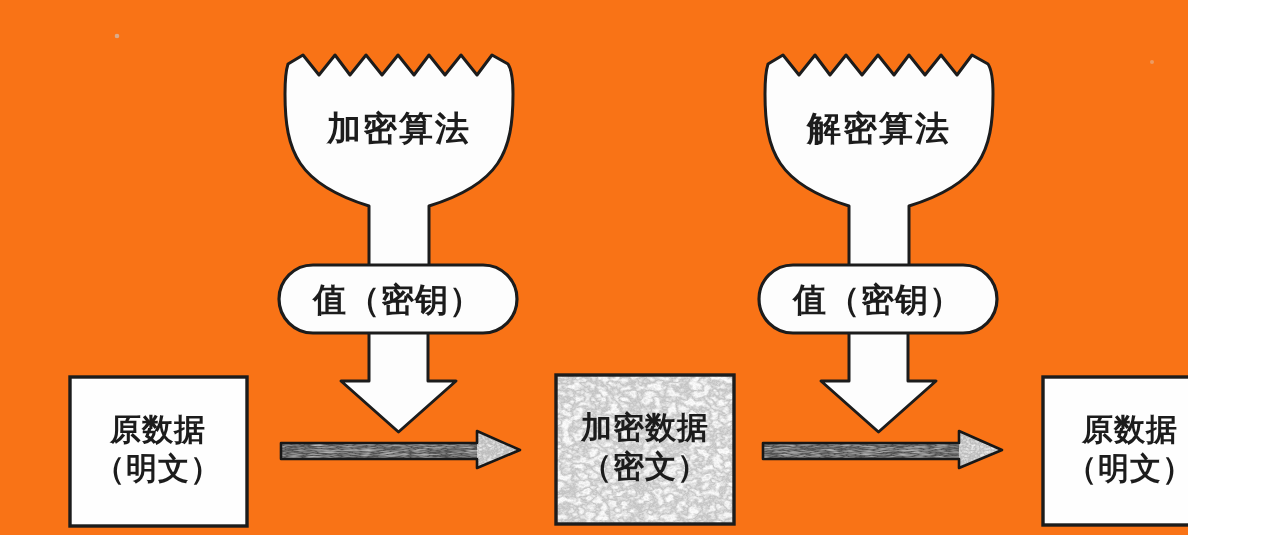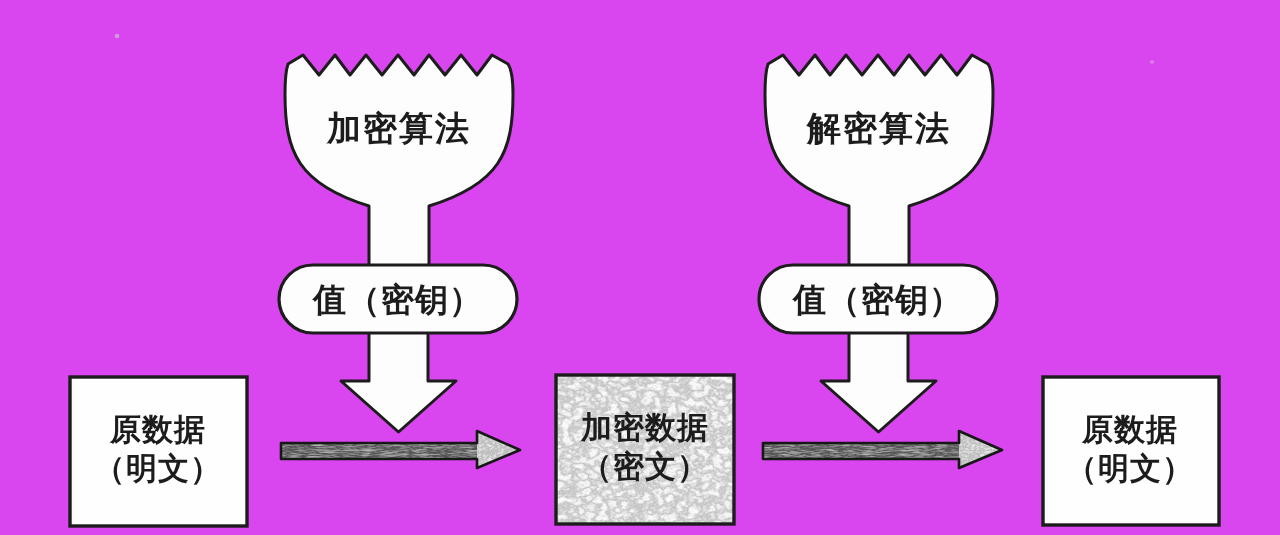--- a/index.html
+++ b/index.html
@@ -1,19 +1,19 @@
 <!DOCTYPE html>
 <html><head>
 <meta charset="utf-8">
 <style>
   html,body{margin:0;padding:0;background:#ffffff;}
   .stage{
     position:relative;
-    width:1280px;height:535px;
-    background:#d946ef;
+    width:1188px;height:535px;
+    background:#f97316;
     overflow:hidden;
     font-family:"Liberation Sans", sans-serif;
   }
   svg text{
     font-family:"Liberation Sans", sans-serif;
     font-weight:700;
     fill:#1c1c1c;
   }
   .t-algo{font-size:34px;letter-spacing:2px;}
   .t-key{font-size:33px;letter-spacing:1px;}

